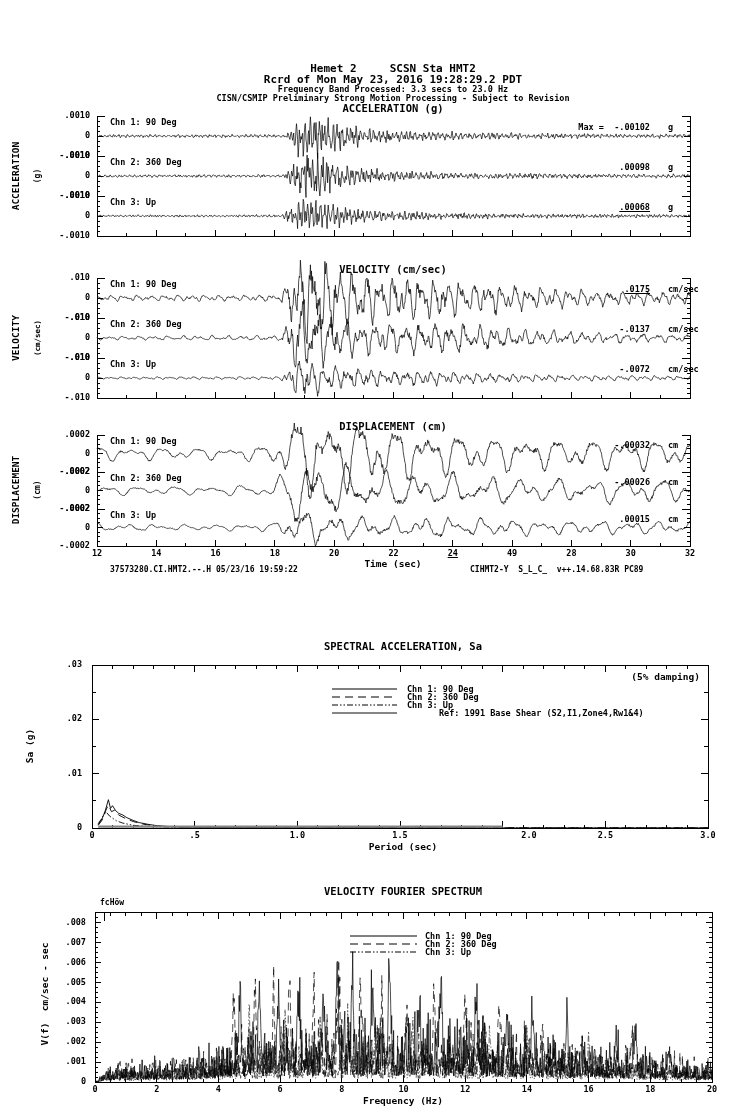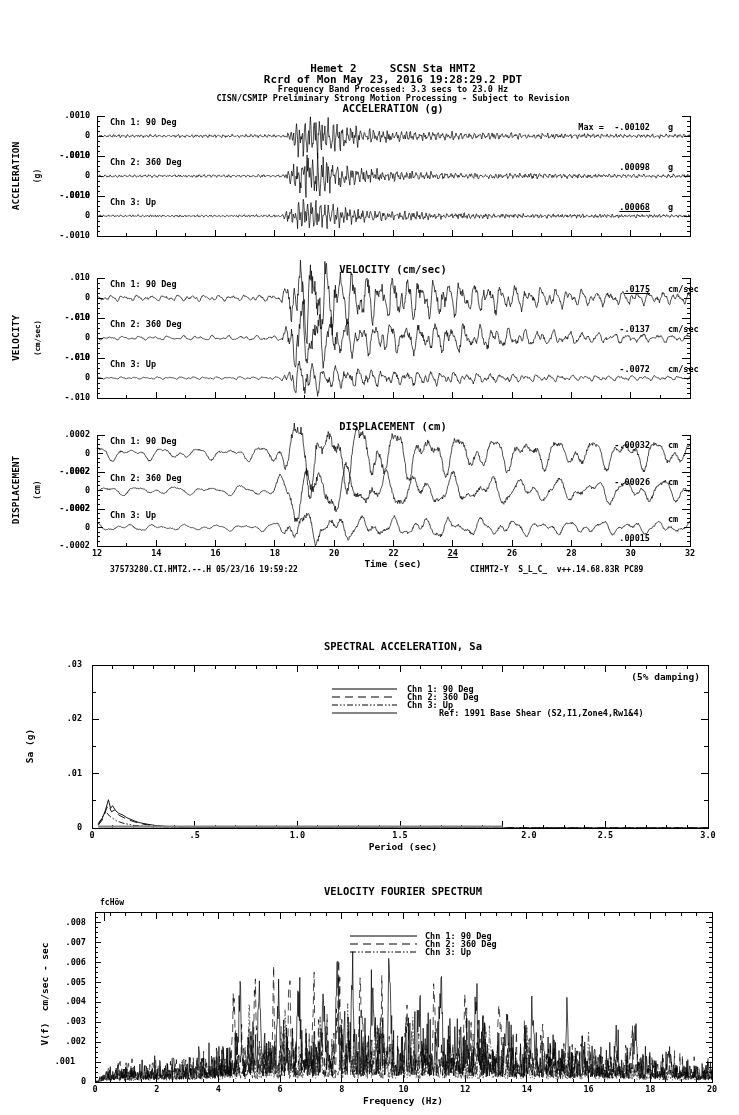--- a/index.html
+++ b/index.html
@@ -130,30 +130,30 @@
       <div class="lbl r f85" style="left: 40px; top: 467px; width: 50px;">.0002</div>
       <div class="lbl r f85" style="left: 40px; top: 485.5px; width: 50px;">0</div>
       <div class="lbl r f85" style="left: 40px; top: 504px; width: 50px;">-.0002</div>
       <div class="lbl f85" style="left: 110px; top: 474px;">Chn 2: 360 Deg</div>
       <div class="lbl r f85" style="left: 520px; top: 477.5px; width: 130px;">-.00026</div>
       <div class="lbl f85" style="left: 668px; top: 477.5px;">cm</div>
       <div class="lbl r f85" style="left: 40px; top: 504px; width: 50px;">.0002</div>
       <div class="lbl r f85" style="left: 40px; top: 522.5px; width: 50px;">0</div>
       <div class="lbl r f85" style="left: 40px; top: 541px; width: 50px;">-.0002</div>
       <div class="lbl f85" style="left: 110px; top: 511px;">Chn 3: Up</div>
-      <div class="lbl r f85" style="left: 520px; top: 514.5px; width: 130px; margin-top: 19px;">.00015</div>
+      <div class="lbl r f85" style="left: 520px; top: 514.5px; width: 130px;">.00015</div>
       <div class="lbl f85" style="left: 668px; top: 514.5px;">cm</div>
       <div class="lbl c f85" style="left: 83px; top: 549px; width: 28px;">12</div>
       <div class="lbl c f85" style="left: 142.3px; top: 549px; width: 28px;">14</div>
       <div class="lbl c f85" style="left: 201.6px; top: 549px; width: 28px;">16</div>
       <div class="lbl c f85" style="left: 260.9px; top: 549px; width: 28px;">18</div>
       <div class="lbl c f85" style="left: 320.2px; top: 549px; width: 28px;">20</div>
       <div class="lbl c f85" style="left: 379.5px; top: 549px; width: 28px;">22</div>
       <div class="lbl c f85" style="left: 438.8px; top: 549px; width: 28px; text-decoration: underline;">24</div>
-      <div class="lbl c f85" style="left: 498.1px; top: 549px; width: 28px;">26</div>
+      <div class="lbl c f85" style="left: 498.1px; top: 549px; width: 28px;">49</div>
       <div class="lbl c f85" style="left: 557.4px; top: 549px; width: 28px;">28</div>
       <div class="lbl c f85" style="left: 616.7px; top: 549px; width: 28px;">30</div>
       <div class="lbl c f85" style="left: 676px; top: 549px; width: 28px;">32</div>
       <div class="lbl c f85" style="left: 76px; top: 831px; width: 32px;">0</div>
       <div class="lbl c f85" style="left: 178.667px; top: 831px; width: 32px;">.5</div>
       <div class="lbl c f85" style="left: 281.333px; top: 831px; width: 32px;">1.0</div>
       <div class="lbl c f85" style="left: 384px; top: 831px; width: 32px;">1.5</div>
       <div class="lbl c f85" style="left: 513px; top: 831px; width: 32px;">2.0</div>
       <div class="lbl c f85" style="left: 589.333px; top: 831px; width: 32px;">2.5</div>
       <div class="lbl c f85" style="left: 692px; top: 831px; width: 32px;">3.0</div>
@@ -166,21 +166,21 @@
       <div class="lbl c f85" style="left: 204.4px; top: 1085px; width: 28px;">4</div>
       <div class="lbl c f85" style="left: 266.1px; top: 1085px; width: 28px;">6</div>
       <div class="lbl c f85" style="left: 327.8px; top: 1085px; width: 28px;">8</div>
       <div class="lbl c f85" style="left: 389.5px; top: 1085px; width: 28px;">10</div>
       <div class="lbl c f85" style="left: 451.2px; top: 1085px; width: 28px;">12</div>
       <div class="lbl c f85" style="left: 512.9px; top: 1085px; width: 28px;">14</div>
       <div class="lbl c f85" style="left: 574.6px; top: 1085px; width: 28px;">16</div>
       <div class="lbl c f85" style="left: 636.3px; top: 1085px; width: 28px;">18</div>
       <div class="lbl c f85" style="left: 698px; top: 1085px; width: 28px;">20</div>
       <div class="lbl r f85" style="left: 44px; top: 1077px; width: 42px;">0</div>
-      <div class="lbl r f85" style="left: 44px; top: 1057.1px; width: 42px; text-align: center;">.001</div>
+      <div class="lbl r f85" style="left: 44px; top: 1057.1px; width: 42px;">.001</div>
       <div class="lbl r f85" style="left: 44px; top: 1037.2px; width: 42px;">.002</div>
       <div class="lbl r f85" style="left: 44px; top: 1017.3px; width: 42px;">.003</div>
       <div class="lbl r f85" style="left: 44px; top: 997.4px; width: 42px;">.004</div>
       <div class="lbl r f85" style="left: 44px; top: 977.5px; width: 42px;">.005</div>
       <div class="lbl r f85" style="left: 44px; top: 957.6px; width: 42px;">.006</div>
       <div class="lbl r f85" style="left: 44px; top: 937.7px; width: 42px;">.007</div>
       <div class="lbl r f85" style="left: 44px; top: 917.8px; width: 42px;">.008</div>
     </div>
 </div>
 

